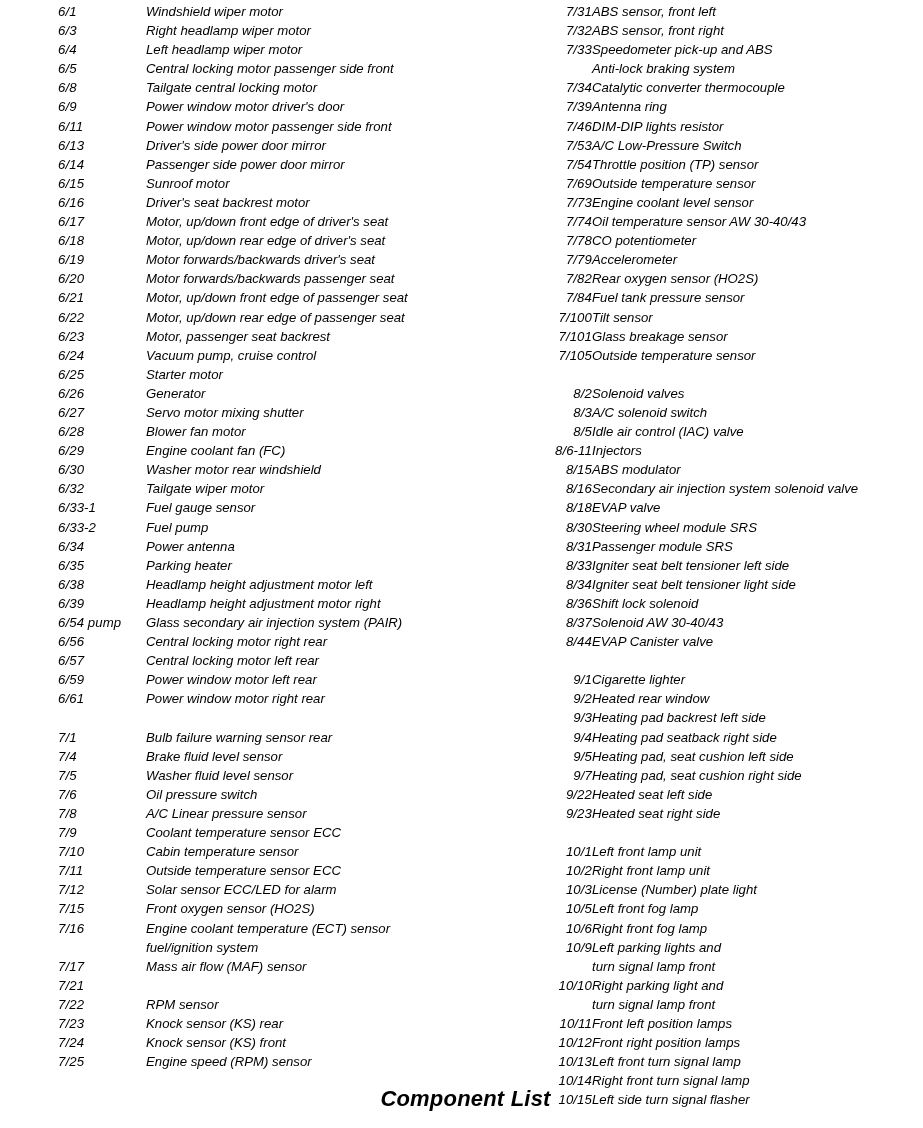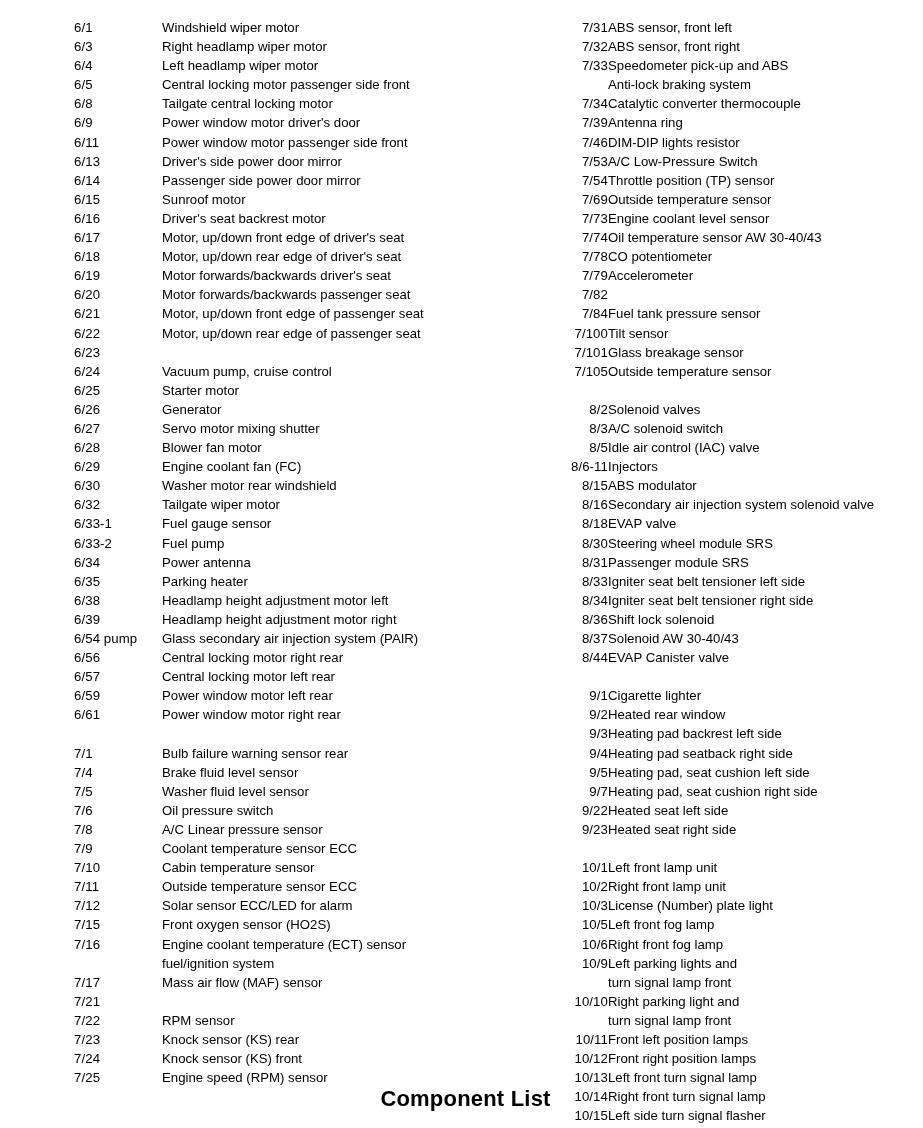--- a/index.html
+++ b/index.html
@@ -13,21 +13,22 @@
     font-family: "Liberation Sans", sans-serif;
     color: #000000;
     position: relative;
     overflow: hidden;
   }
   .page {
     position: relative;
     width: 923px;
     height: 1128px;
     box-sizing: border-box;
-    padding: 16px;
+    padding: 0;
+    font-style: italic;
   }
   .columns {
     display: flex;
     flex-direction: row;
     align-items: flex-start;
     padding-top: 2px;
   }
   .col {
     flex: 0 0 auto;
   }
@@ -148,20 +149,21 @@
         <div class="entry">
           <div class="code">6/21</div>
           <div class="desc">Motor, up/down front edge of passenger seat</div>
         </div>
         <div class="entry">
           <div class="code">6/22</div>
           <div class="desc">Motor, up/down rear edge of passenger seat</div>
         </div>
         <div class="entry">
           <div class="code">6/23</div>
+          <div class="desc">Motor, passenger seat backrest</div>
         </div>
         <div class="entry">
           <div class="code">6/24</div>
           <div class="desc">Vacuum pump, cruise control</div>
         </div>
         <div class="entry">
           <div class="code">6/25</div>
           <div class="desc">Starter motor</div>
         </div>
         <div class="entry">
@@ -352,20 +354,21 @@
         <div class="entry">
           <div class="code">7/78</div>
           <div class="desc">CO potentiometer</div>
         </div>
         <div class="entry">
           <div class="code">7/79</div>
           <div class="desc">Accelerometer</div>
         </div>
         <div class="entry">
           <div class="code">7/82</div>
+          <div class="desc">Rear oxygen sensor (HO2S)</div>
         </div>
         <div class="entry">
           <div class="code">7/84</div>
           <div class="desc">Fuel tank pressure sensor</div>
         </div>
         <div class="entry">
           <div class="code">7/100</div>
           <div class="desc">Tilt sensor</div>
         </div>
         <div class="entry">
@@ -412,21 +415,21 @@
         <div class="entry">
           <div class="code">8/31</div>
           <div class="desc">Passenger module SRS</div>
         </div>
         <div class="entry">
           <div class="code">8/33</div>
           <div class="desc">Igniter seat belt tensioner left side</div>
         </div>
         <div class="entry">
           <div class="code">8/34</div>
-          <div class="desc">Igniter seat belt tensioner right side</div>
+          <div class="desc">Igniter seat belt tensioner light side</div>
         </div>
         <div class="entry">
           <div class="code">8/36</div>
           <div class="desc">Shift lock solenoid</div>
         </div>
         <div class="entry">
           <div class="code">8/37</div>
           <div class="desc">Solenoid AW 30-40/43</div>
         </div>
         <div class="entry">

